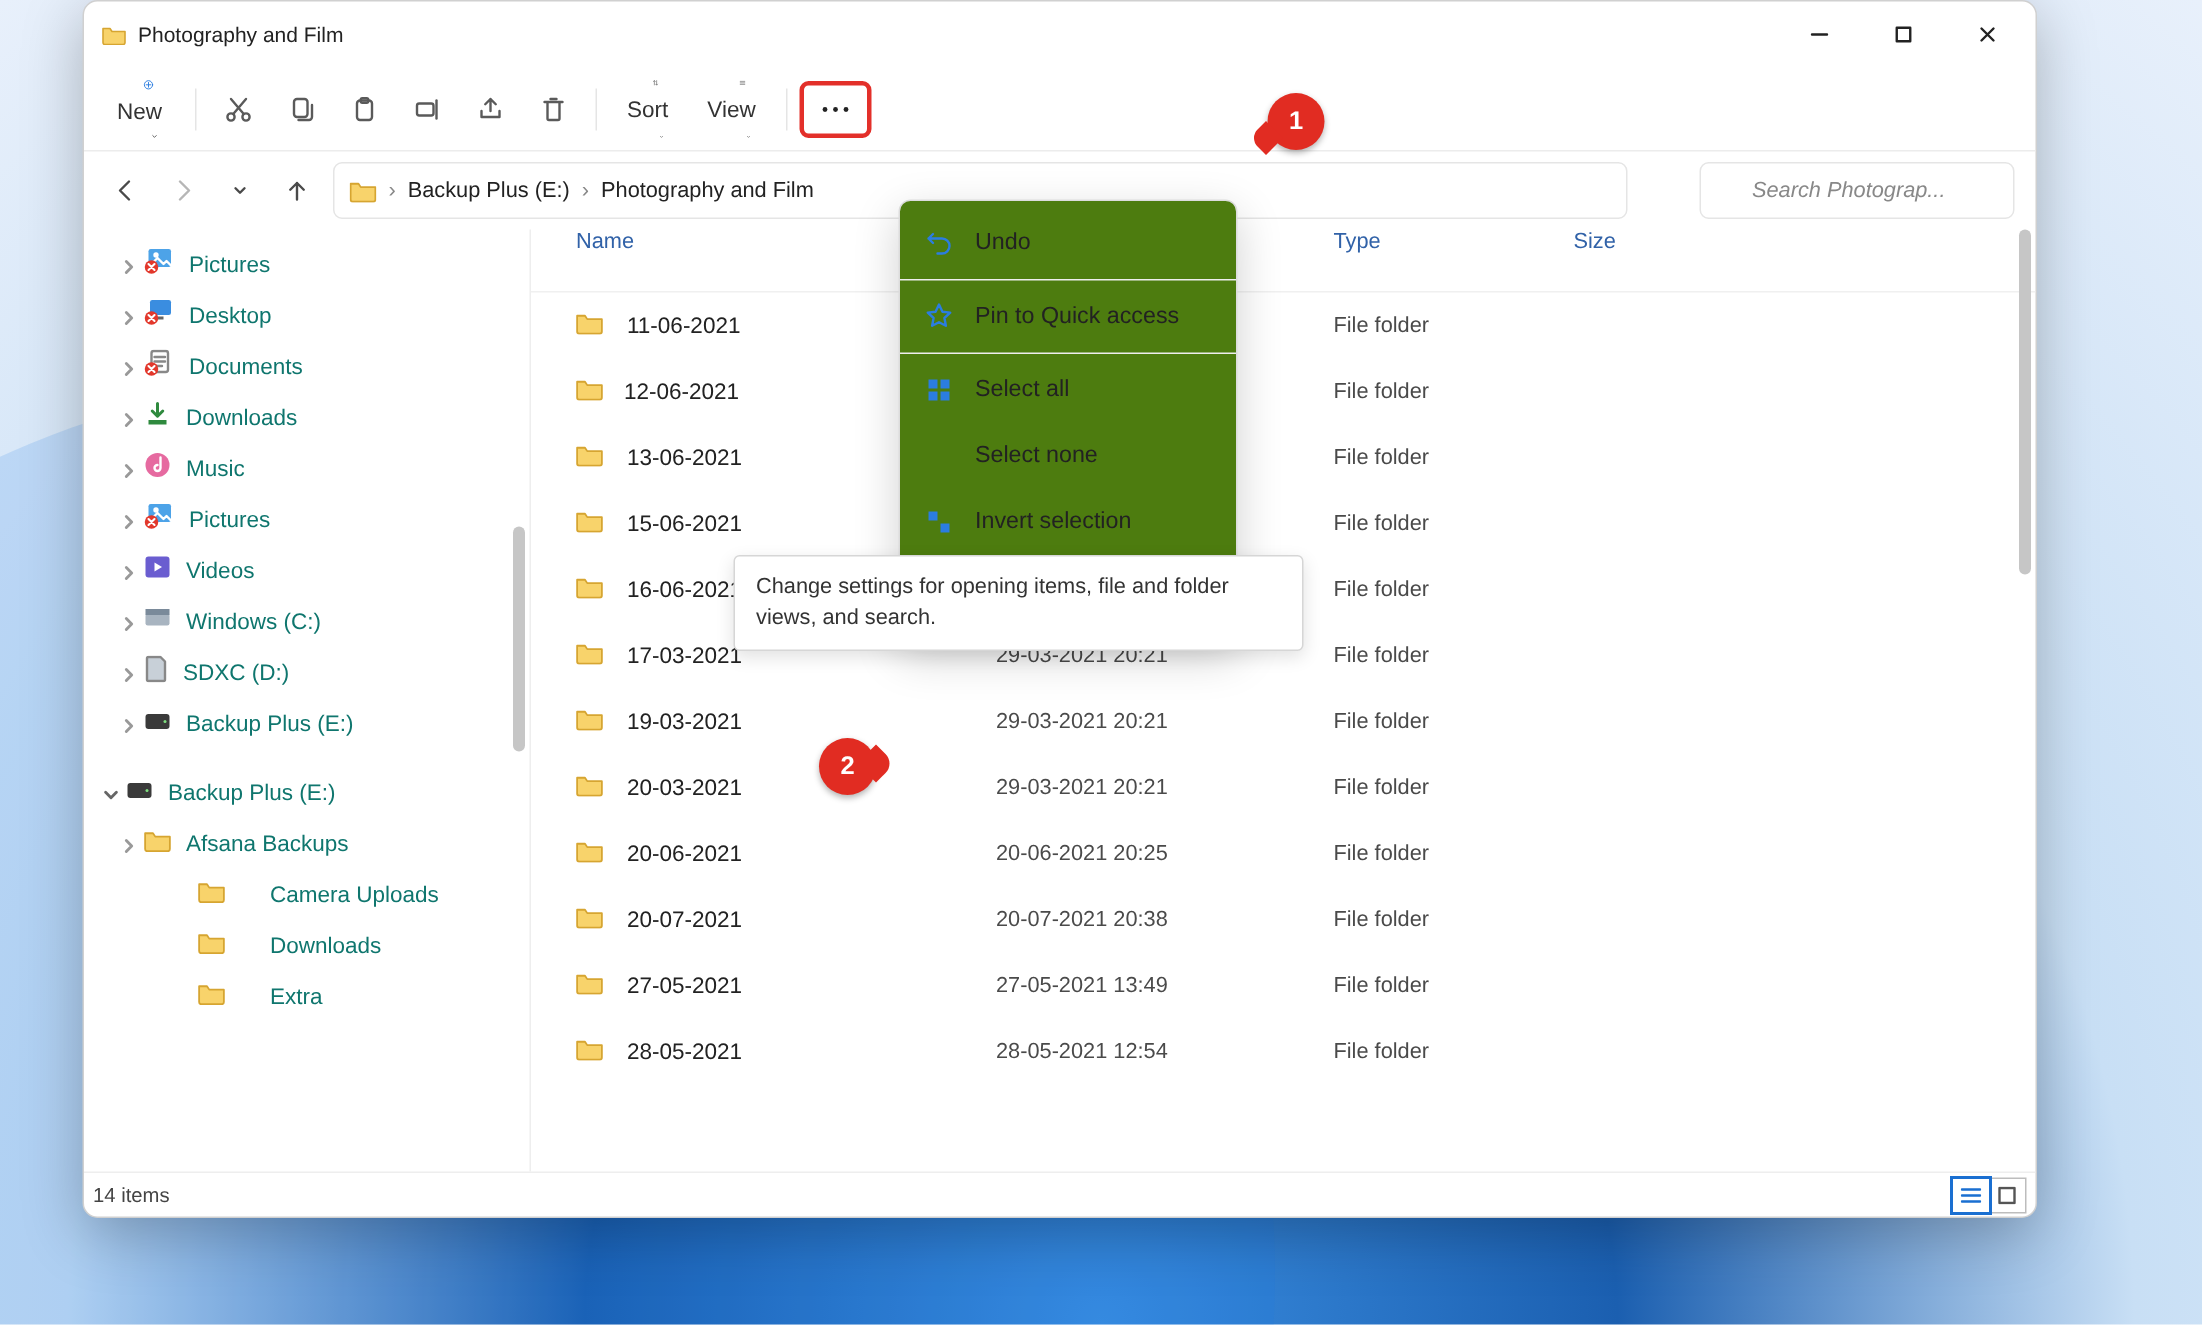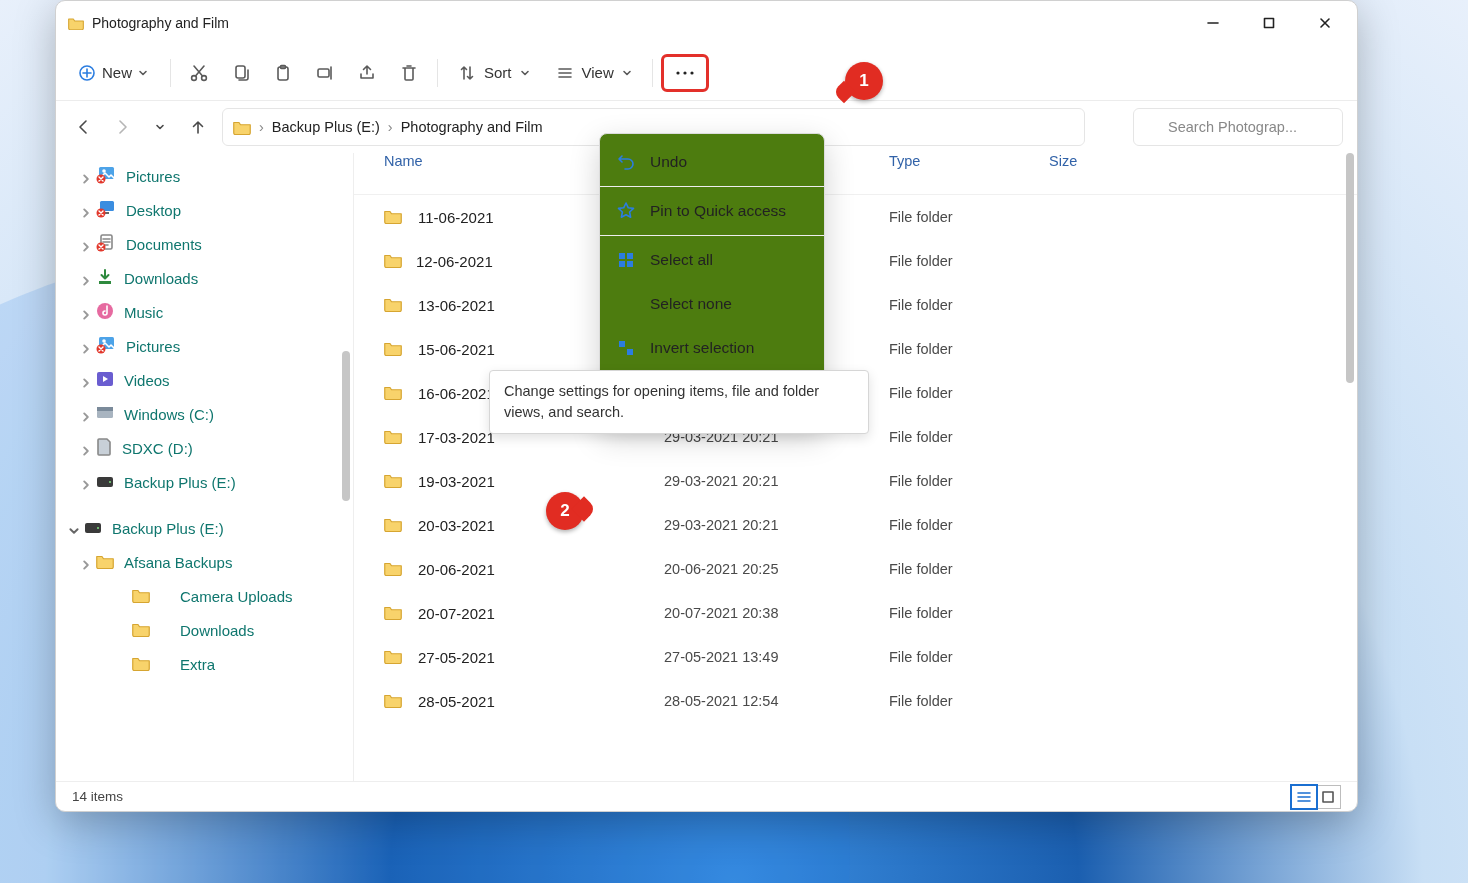--- a/index.html
+++ b/index.html
@@ -32,21 +32,21 @@
   .win-controls { margin-left:auto; display:flex; }
   .win-btn { width:56px; height:44px; display:flex; align-items:center; justify-content:center; }
   .win-btn svg { width:12px; height:12px; stroke:#222; }
 
   
   .toolbar {
     height:56px; display:flex; align-items:center;
     padding:0 8px; border-bottom:1px solid #ececec;
     gap:2px;
   }
-  .tbtn { height:40px; display:flex; align-items:center; justify-content:center; border-radius:6px; padding:0 10px; }
+  .tbtn { height:40px; display:flex; align-items:flex-end; justify-content:center; border-radius:6px; padding:0 10px;flex-direction:column; }
   .tbtn svg { stroke:#5a5a5a; }
   .new-btn { gap:6px; font-size:15px; color:#333; padding:0 14px; }
   .hsep { width:1px; height:28px; background:#e5e5e5; margin:0 6px; }
   .sort-btn, .view-btn { gap:8px; font-size:15px; color:#333; padding:0 12px; }
   .chev { width:10px; height:10px; }
   .more-wrap { position:relative; }
   .more-btn { width:48px; height:38px; display:flex; align-items:center; justify-content:center; border:3px solid #e3302a; border-radius:6px; }
 
   .callout { position:absolute; width:38px;height:38px; border-radius:50%; background:#e12c22; color:#fff; display:flex; align-items:center; justify-content:center; font-weight:600; font-size:17px; box-shadow:0 2px 4px rgba(0,0,0,0.3); }
   .callout1 { left:845px; top:62px; }
@@ -62,21 +62,21 @@
 
   
   .navrow { height:52px; display:flex; align-items:center; padding:0 14px; gap:10px; }
   .nav-arrow { width:28px;height:28px; display:flex; align-items:center; justify-content:center; }
   .nav-arrow svg { stroke:#4a4a4a; }
   .addr { flex:1; height:38px; border:1px solid #e5e5e5; border-radius:6px; display:flex; align-items:center; padding:0 10px; font-size:14.5px; color:#222; gap:6px; }
   .addr .folder-ico { width:18px; height:16px; }
   .addr .crumb-sep { color:#888; padding:0 2px; }
   .addr .crumb-drop { margin-left:auto; }
   .refresh { width:28px;height:28px; display:flex;align-items:center;justify-content:center; }
-  .search { width:210px; height:38px; border:1px solid #e5e5e5; border-radius:6px; display:flex; align-items:center; padding:0 10px; gap:8px; color:#888; font-size:14.5px; }
+  .search { width:210px; height:38px; border:1px solid #e5e5e5; border-radius:6px; display:flex; align-items:center; padding:0 10px; gap:8px; color:#888; font-size:14.5px;font-style:italic; }
 
   
   .body { display:flex; height:calc(100% - 44px - 56px - 52px - 30px); }
   .sidebar { width:298px; border-right:1px solid #eee; overflow:hidden; position:relative; padding-top:6px; }
   .tree-item { height:34px; display:flex; align-items:center; font-size:15px; color:#0f766e; padding-left:18px; gap:4px;text-align:center;}
   .tree-item .chev { margin-right:2px;}
   .tree-item.l0 { padding-left:12px; }
   .tree-item.l1 { padding-left:24px; }
   .tree-item.l2 { padding-left:40px;gap:24px; }
   .sidebar-scroll { position:absolute; right:3px; top:198px; width:8px; height:150px; background:#c6c6c6; border-radius:4px; }
@@ -94,21 +94,21 @@
   .row .c-name { color:#222; }
   .row .c-date, .row .c-type { color:#4a4a4a; font-size:14.5px;}
   .folder-ico { display:inline-block; }
 
   .content-scroll { position:absolute; right:3px; top:0; width:8px; height:100%; }
   .content-scroll .thumb { position:absolute; top:0; width:8px; height:230px; background:#c6c6c6; border-radius:4px; }
 
   
   .statusbar {
     height:30px; border-top:1px solid #eee; display:flex; align-items:center;
-    font-size:13.5px; color:#444; padding:0 16px;
+    font-size:13.5px; color:#444; padding:0 6px;
   }
   .view-switch { margin-left:auto; display:flex; border:1px solid #bdbdbd; }
   .view-switch div { width:24px;height:22px;display:flex;align-items:center;justify-content:center; }
   .view-switch .sel { outline:2px solid #1a6fd1; z-index:1; }
 
   
   .dropdown {
     position:absolute; left:599px; top:133px;
     width:226px; background:#4d7c0f; border:1px solid #dcdcdc;
     border-radius:8px; box-shadow:0 10px 30px rgba(0,0,0,0.18);

